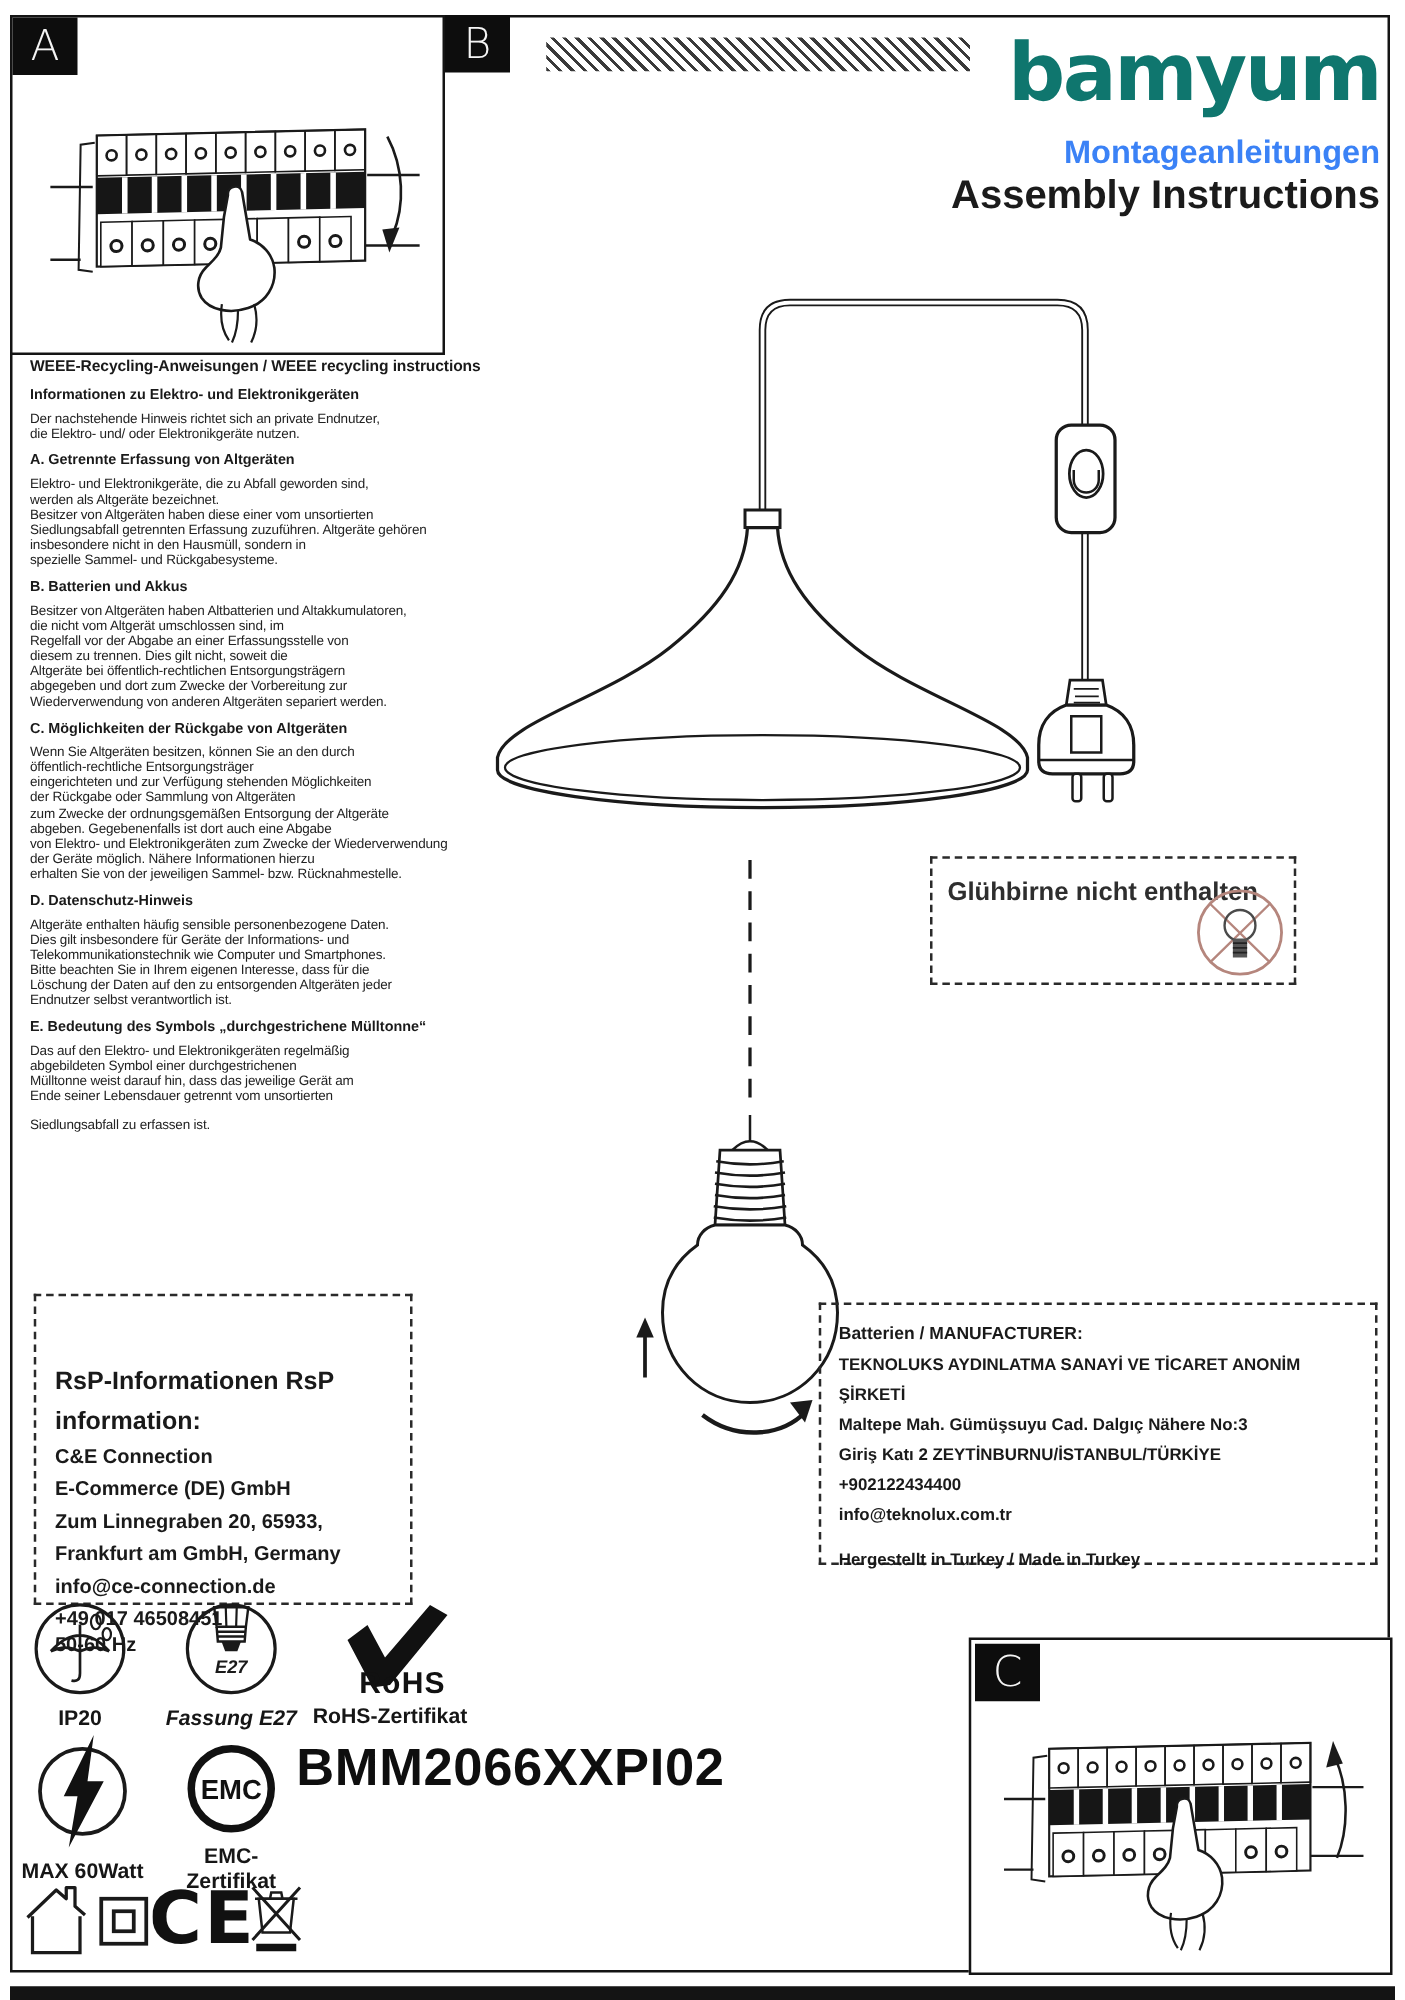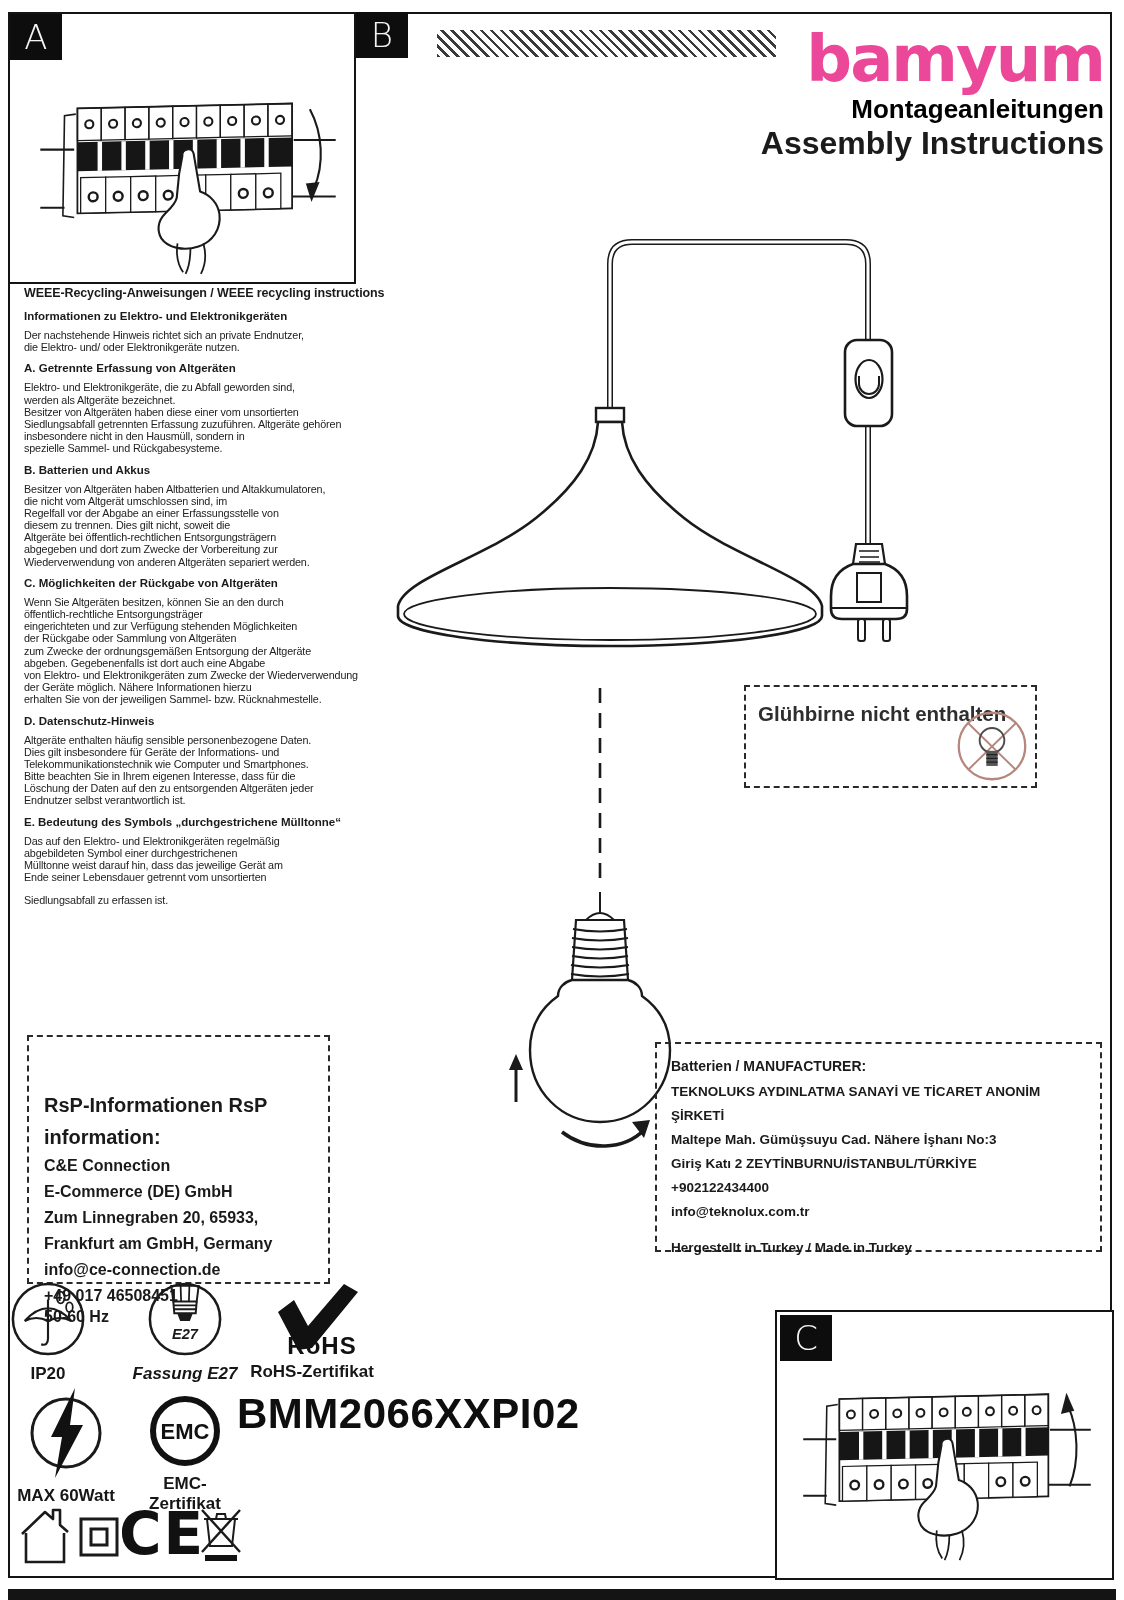--- a/index.html
+++ b/index.html
@@ -22,22 +22,22 @@
   .label-a{left:0;top:0;}
   .label-b{left:356px;top:12px;}
   .label-c{left:3px;top:3px;}
 
   .hatch-band{position:absolute;left:437px;top:30px;width:339px;height:27px;
     background:repeating-linear-gradient(45deg,#3a3a3a 0 2.5px,#fff 2.5px 7px);}
 
   
   .brand{position:absolute;right:20px;top:26px;text-align:right;}
   .brand-logo{font-family:"DejaVu Sans",sans-serif;font-weight:800;font-size:64px;
-    color:#ec4899;letter-spacing:-2px;line-height:1.05;}
-  .brand-sub-de{font-size:26px;font-weight:700;color:#000000;line-height:1.15;margin-top:2px;}
+    color:#0f766e;letter-spacing:-2px;line-height:1.05;}
+  .brand-sub-de{font-size:26px;font-weight:700;color:#3b82f6;line-height:1.15;margin-top:14px;}
   .brand-sub-en{font-size:32px;font-weight:700;color:#1b1b1b;line-height:1.15;}
 
   
   .weee{position:absolute;left:24px;top:286px;width:456px;}
   .weee-title{font-weight:700;font-size:12.5px;letter-spacing:-0.1px;margin-bottom:10px;}
   .weee-h{font-weight:700;font-size:11.5px;margin:9px 0 7px;}
   .weee-p{font-size:10.8px;line-height:1.13;white-space:pre-line;letter-spacing:-0.15px;color:#222;}
   .weee-close{margin-top:11px;font-size:10.8px;letter-spacing:-0.15px;color:#222;}
 
   
@@ -52,21 +52,21 @@
   .rsp-freq{font-size:16px;font-weight:600;margin-top:0;}
 
   .mfr-box{left:655px;top:1042px;width:447px;height:210px;padding:10px 14px;}
   .mfr-title{font-size:14px;font-weight:700;line-height:1.85;}
   .mfr-line{font-size:13.5px;font-weight:600;line-height:1.78;}
   .mfr-made{font-size:13.5px;font-weight:700;margin-top:16px;}
 
   
   .cert-item{position:absolute;text-align:center;}
   .cert-label{font-size:17px;font-weight:700;color:#161616;margin-top:2px;}
-  .cert-ip20{left:0;top:1280px;width:96px;}
+  .cert-ip20{left:16px;top:1280px;width:96px;}
   .cert-e27{left:126px;top:1280px;width:118px;font-style:italic;}
   .cert-rohs{left:248px;top:1282px;width:128px;}
   .cert-max{left:14px;top:1386px;width:104px;}
   .cert-emc{left:130px;top:1394px;width:110px;}
 
   .model-code{position:absolute;left:237px;top:1390px;font-size:42px;font-weight:800;
     letter-spacing:0.5px;color:#0e0e0e;font-family:"Liberation Sans",sans-serif;}
 
   .footer-icons{position:absolute;left:18px;top:1500px;width:260px;height:70px;}
   .footer-icons svg{position:absolute;}
@@ -284,21 +284,21 @@
   <div class="rsp-line">Zum Linnegraben 20, 65933,</div>
   <div class="rsp-line">Frankfurt am GmbH, Germany</div>
   <div class="rsp-line">info@ce-connection.de</div>
   <div class="rsp-line">+49 017 46508451</div>
   <div class="rsp-freq">50-60 Hz</div>
 </div>
 
 <div class="dashed-box mfr-box">
   <div class="mfr-title">Batterien / MANUFACTURER:</div>
   <div class="mfr-line">TEKNOLUKS AYDINLATMA SANAYİ VE TİCARET ANONİM ŞİRKETİ</div>
-  <div class="mfr-line">Maltepe Mah. Gümüşsuyu Cad. Nähere İşhanı No:3</div>
+  <div class="mfr-line">Maltepe Mah. Gümüşsuyu Cad. Dalgıç Nähere No:3</div>
   <div class="mfr-line">Giriş Katı 2 ZEYTİNBURNU/İSTANBUL/TÜRKİYE</div>
   <div class="mfr-line">+902122434400</div>
   <div class="mfr-line">info@teknolux.com.tr</div>
   <div class="mfr-made">Hergestellt in Turkey / Made in Turkey</div>
 </div>
 
 <div class="cert-item cert-ip20">
   <svg width="78" height="78" viewBox="-40 -40 80 80">
     <circle r="36" fill="none" stroke="#1a1a1a" stroke-width="2.6"></circle>
     <path class="ln" stroke-width="2.2" d="M-24,2 Q0,-24 24,2 M-24,2 Q-12,-4 0,2 Q12,-4 24,2 M0,-20 V2 M0,2 V20 Q0,28 -7,26"></path>

